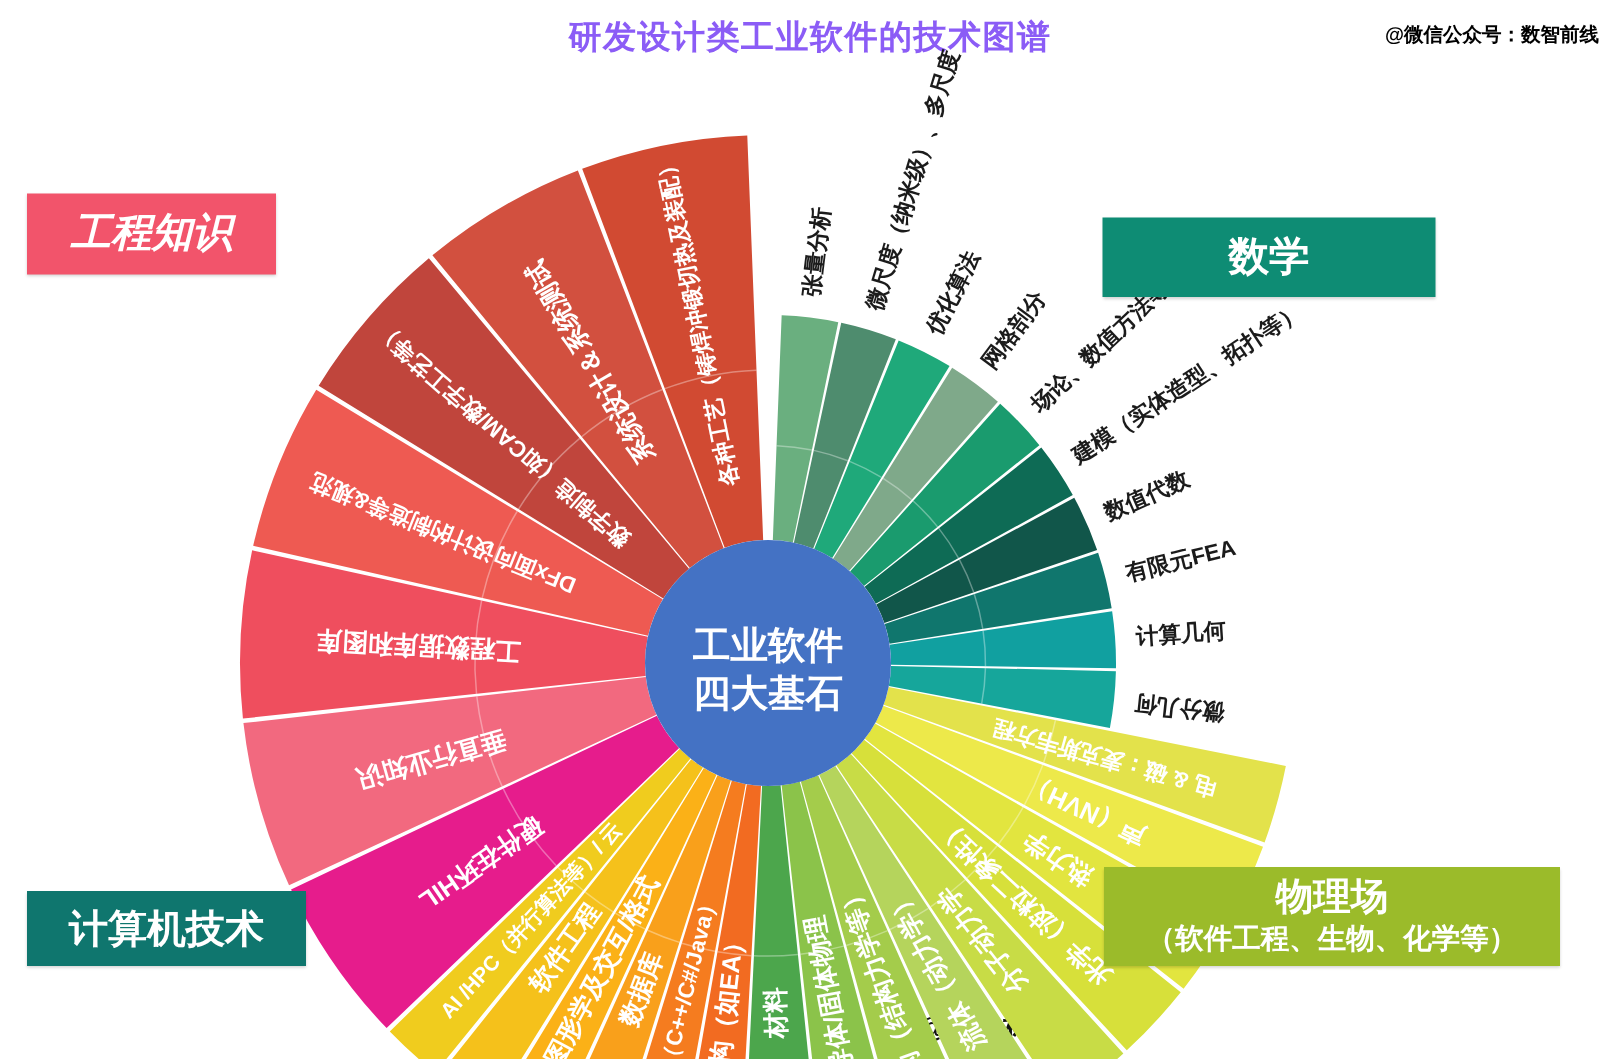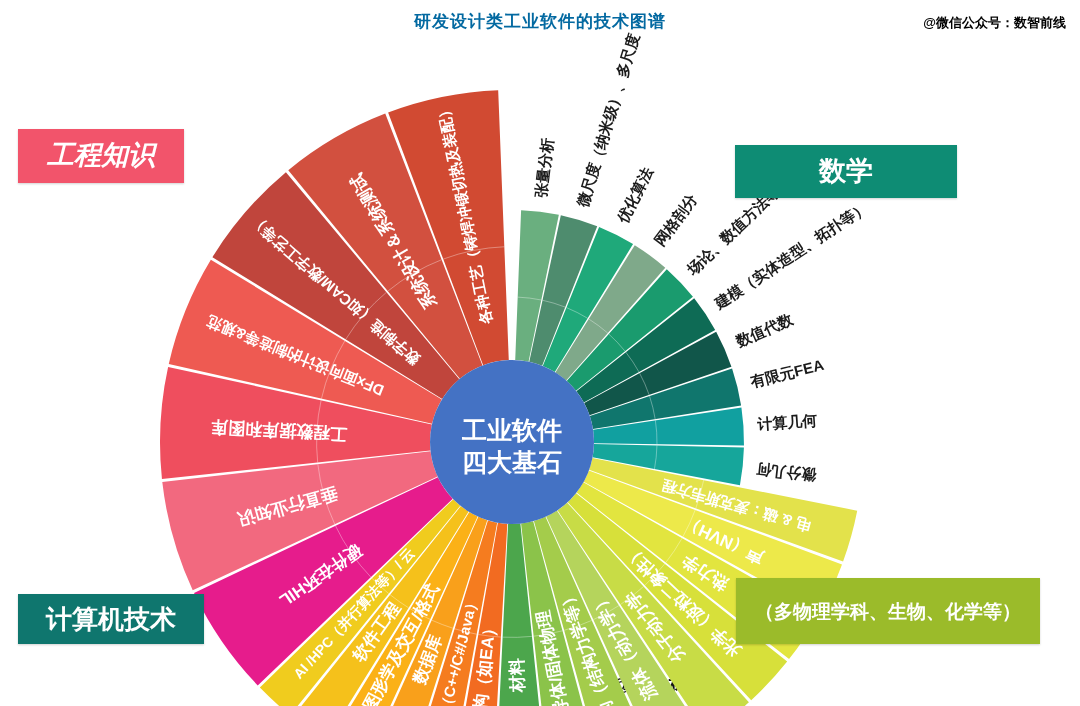--- a/index.html
+++ b/index.html
@@ -4,21 +4,21 @@
 <style>
   html,body{margin:0;padding:0;}
   body{
     width:1080px;height:706px;
     background:#ffffff;
     font-family:"Liberation Sans","DejaVu Sans",sans-serif;
     overflow:hidden;position:relative;
   }
   #page-title{
     position:absolute;left:0;top:10px;width:1080px;text-align:center;
-    font-size:17px;font-weight:700;color:#0369a1;letter-spacing:1px;
+    font-size:22px;font-weight:700;color:#8b5cf6;letter-spacing:1px;
   }
   #watermark-top{
     position:absolute;right:14px;top:14px;
     font-size:13px;font-weight:700;color:#000000;
   }
   #watermark-bottom{
     position:absolute;left:612px;top:672px;
     font-size:19px;font-weight:700;color:#111;
   }
   .cat-box{
@@ -154,15 +154,16 @@
   <span>工程知识</span>
 </div>
 <div class="cat-box" id="cat-math" style="background: rgb(14, 140, 116); margin-top: 20px;">
   <span>数学</span>
 </div>
 <div class="cat-box" id="cat-computer" style="background: #0f766e;">
   <span>计算机技术</span>
 </div>
 <div class="cat-box" id="cat-physics" style="background: rgb(155, 187, 42);">
   <div>
-    <span class="l2">（多物理学科、生物、化学等）</span>
+    <span class="l1">物理场</span>
+    <span class="l2">（软件工程、生物、化学等）</span>
   </div>
 </div>
 
 </body></html>

